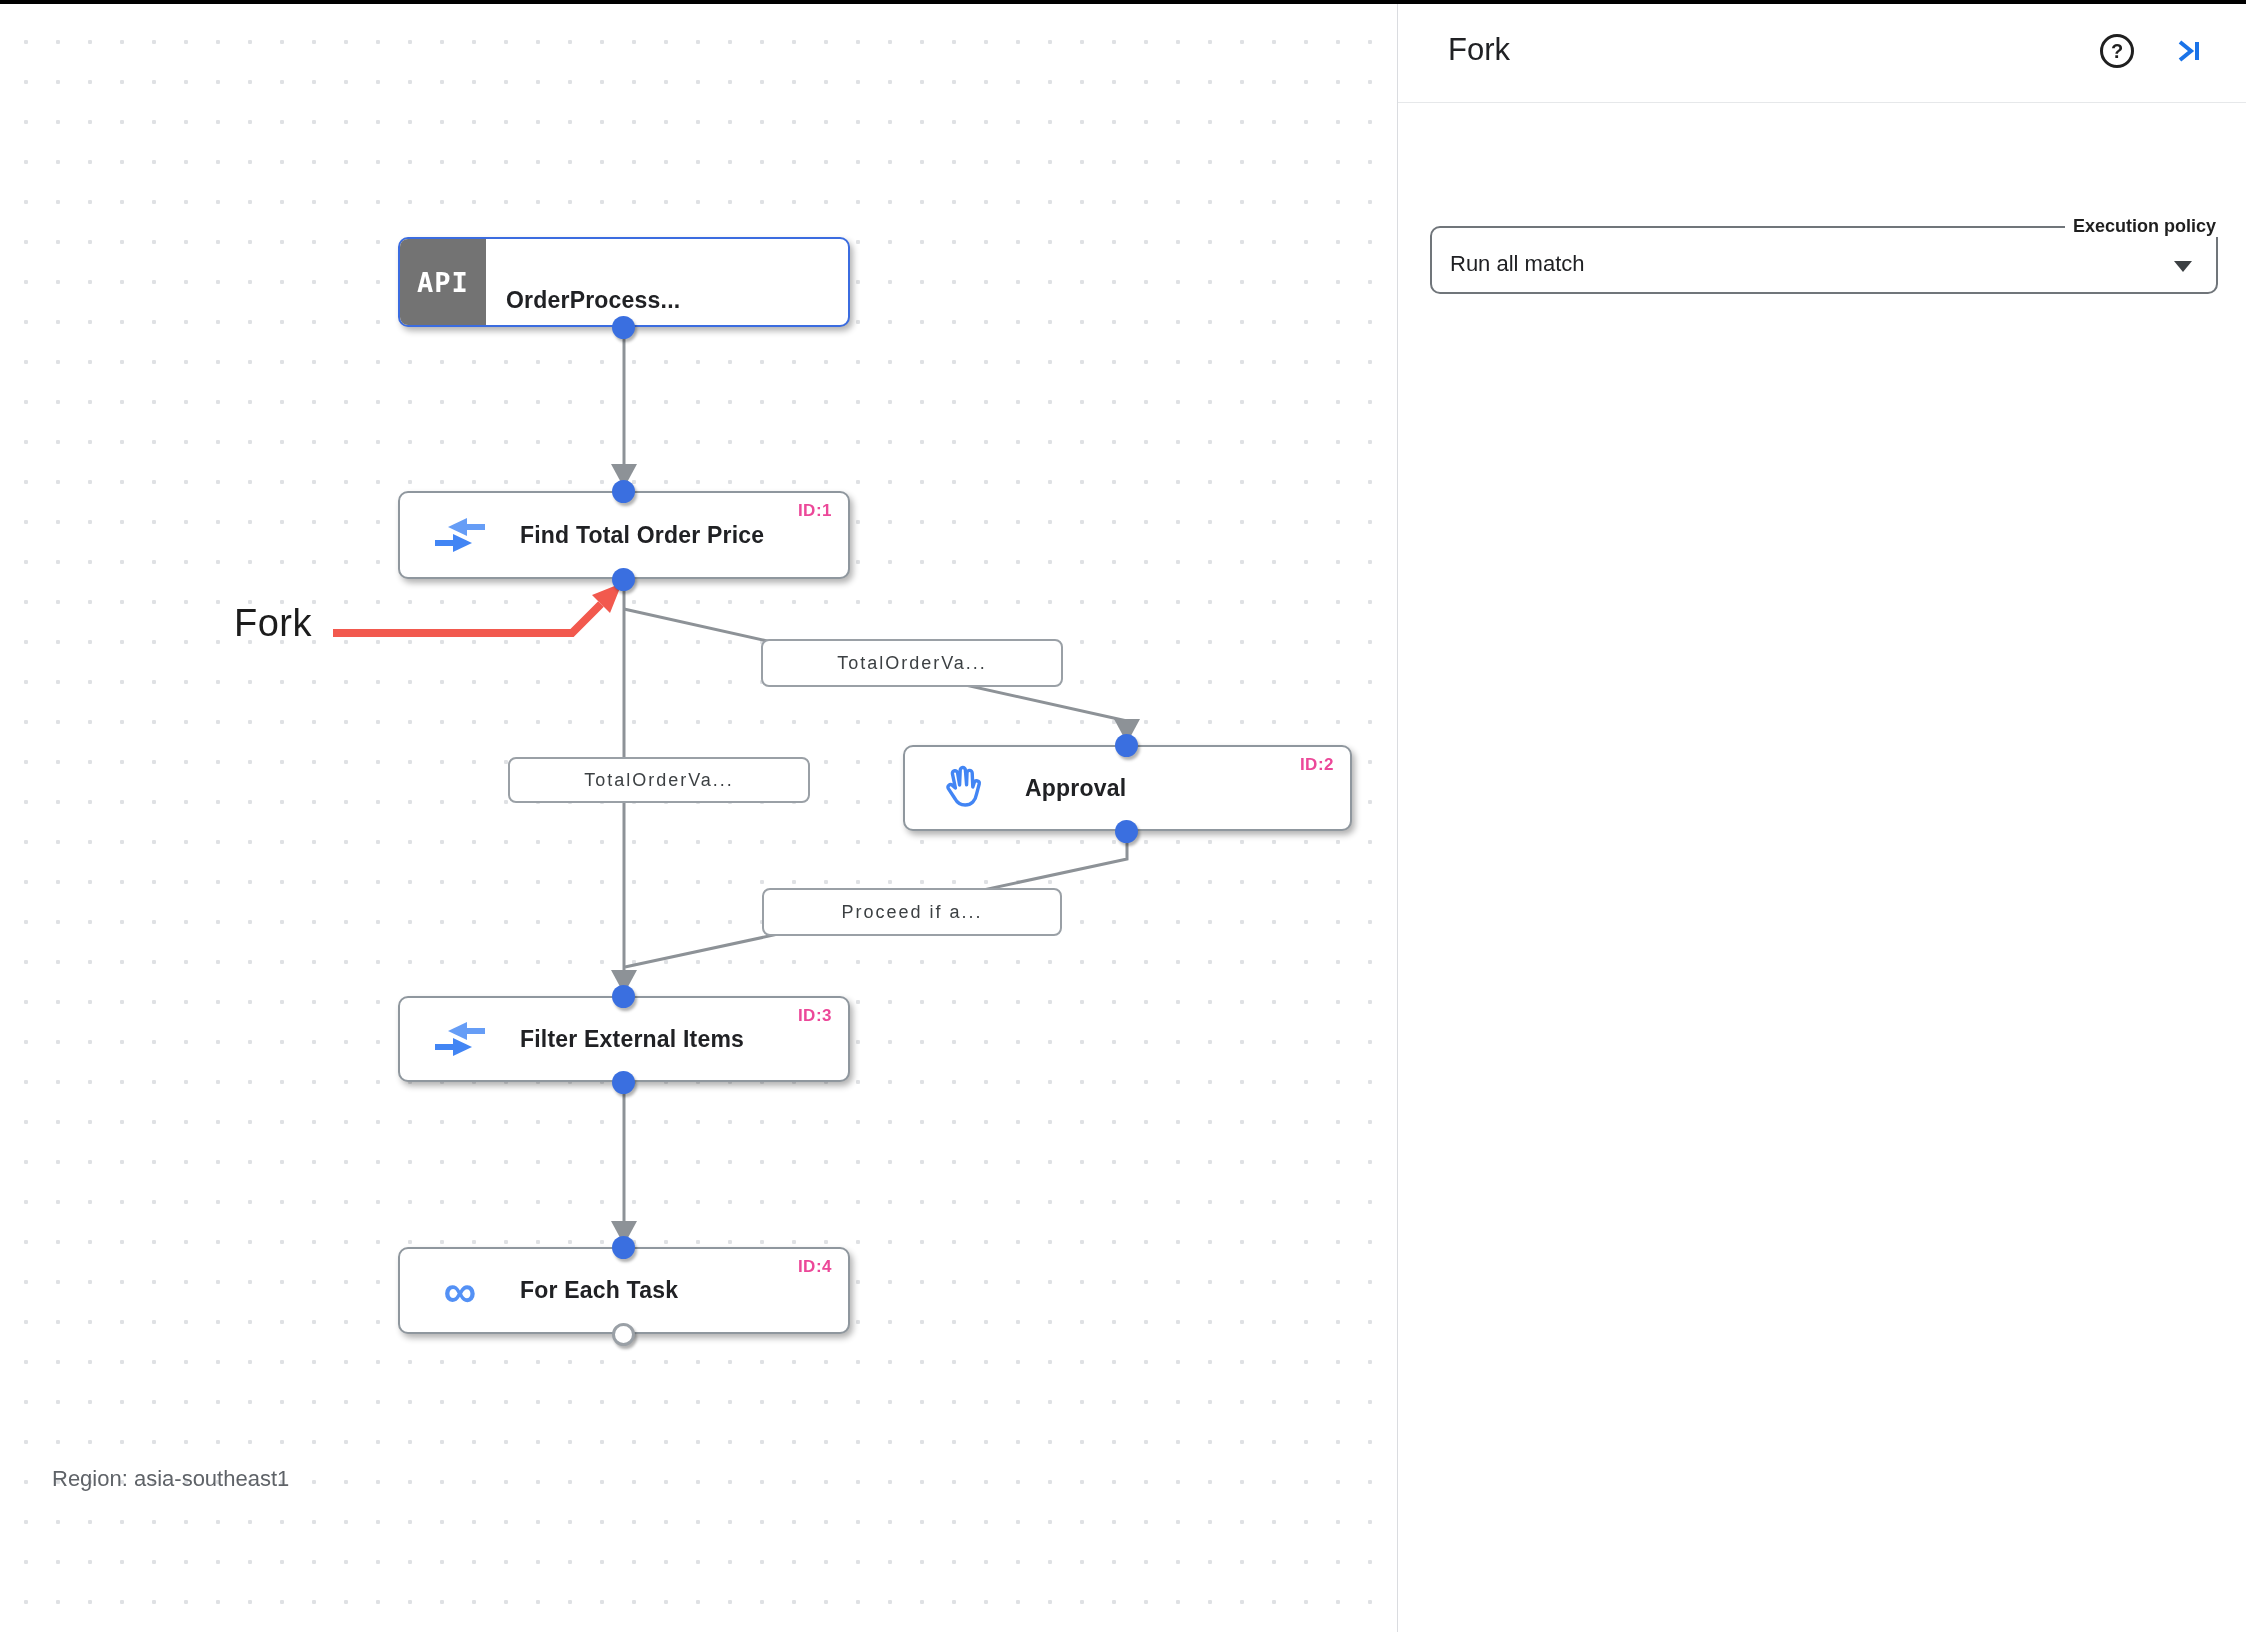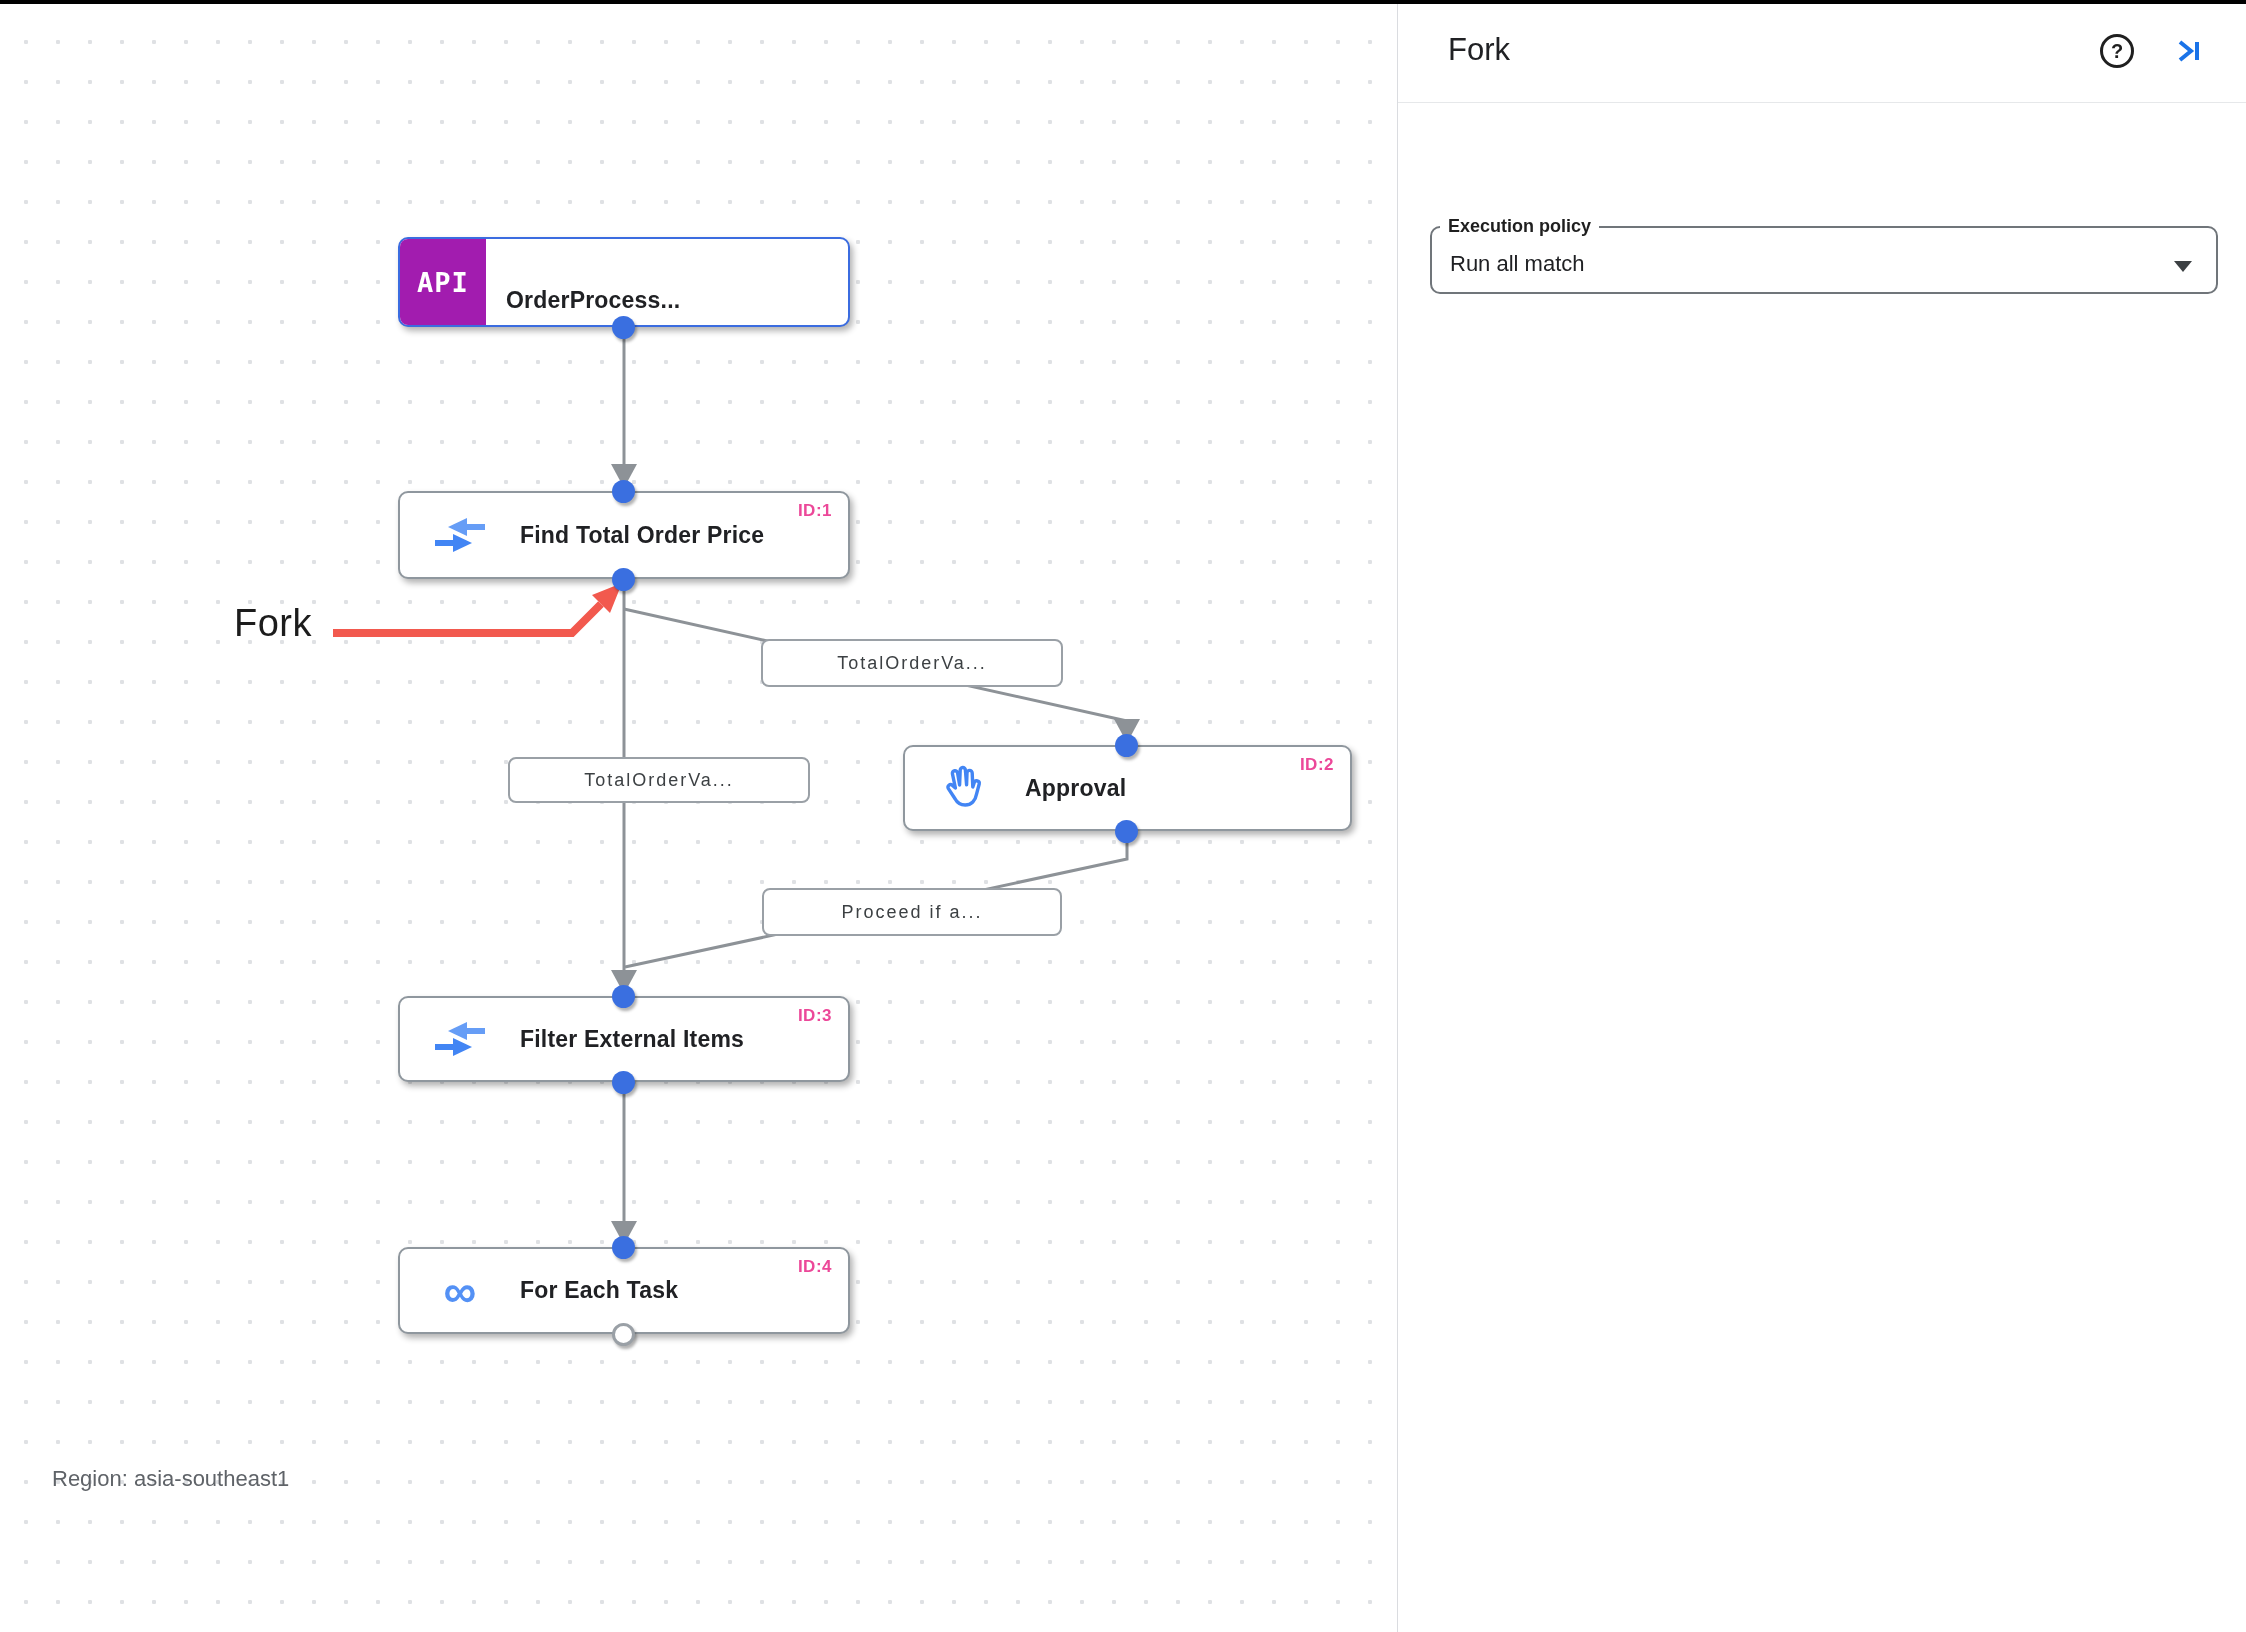--- a/index.html
+++ b/index.html
@@ -24,21 +24,21 @@
     border: 2px solid #8f979e; border-radius: 10px;
     box-shadow: 3px 4px 6px rgba(0,0,0,0.30);
     display: flex; align-items: center;
   }
   .node .icon-box { width: 120px; display: flex; align-items: center; justify-content: center; flex: 0 0 120px; }
   .node .title { font-size: 23px; font-weight: bold; color: #202124; letter-spacing: 0.2px; }
   .node .id-badge { position: absolute; top: 8px; right: 16px; font-size: 17px; font-weight: 700; color: #ec4899; letter-spacing: 0.5px; }
 
   .node.trigger { border: 2px solid #3b6ce0; overflow: hidden; }
   .trigger .api-block {
-    width: 86px; align-self: stretch; flex: 0 0 86px; background: #a21caf;
+    width: 86px; align-self: stretch; flex: 0 0 86px; background: #737373;
     display: flex; align-items: center; justify-content: center;
     color: #fff; font-family: "DejaVu Sans Mono", monospace; font-weight: bold; font-size: 27px; letter-spacing: 1px;
   }
   .trigger .title { margin-left: 20px; margin-top: 36px; }
 
   .port { position: absolute; width: 23px; height: 23px; border-radius: 50%;
           background: #3a6fe0; box-shadow: 2px 3px 3px rgba(0,0,0,0.30); }
   .port.open { background: #fff; border: 3px solid #9aa0a6; }
 
   .edge-label {
@@ -59,21 +59,21 @@
                border: 3px solid #1f1f1f; border-radius: 50%;
                display: flex; align-items: center; justify-content: center;
                font-size: 20px; font-weight: bold; color: #1f1f1f; cursor: pointer; }
   .collapse-icon { position: absolute; right: 40px; top: 30px; width: 34px; height: 34px; cursor: pointer; }
 
   .section-header { position: relative; height: 88px; margin-top: 38px; }
   .section-title { position: absolute; left: 50px; top: 28px; font-size: 24px; font-weight: bold; color: #202124; }
   .chevron-icon { position: absolute; right: 42px; top: 24px; width: 32px; height: 32px; cursor: pointer; }
 
   .field { position: absolute; left: 32px; top: 212px; width: 788px; height: 78px;
-           border: 2px solid #70757a; border-radius: 10px; cursor: pointer; }
+           border: 2px solid #70757a; border-radius: 10px; cursor: pointer; text-align: right; }
   .field legend { margin-left: 8px; padding: 0 8px; font-size: 18px; font-weight: 600; color: #1f1f1f; }
   .field .value { position: absolute; left: 18px; top: 14px; font-size: 22px; color: #202124; }
   .caret-down { position: absolute; right: 24px; top: 24px; width: 0; height: 0;
                 border-left: 9px solid transparent; border-right: 9px solid transparent;
                 border-top: 11px solid #3c4043; }
 </style>
 </head>
 <body>
 
 <div id="page">

